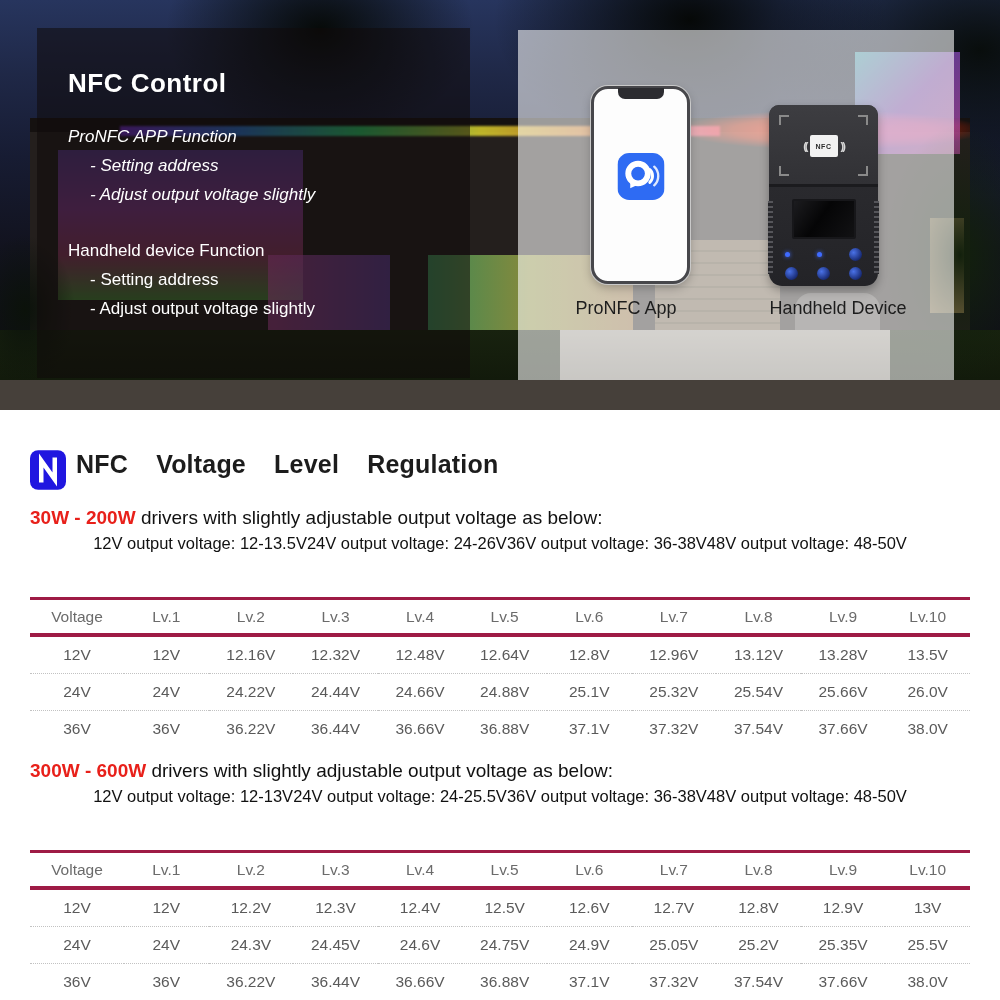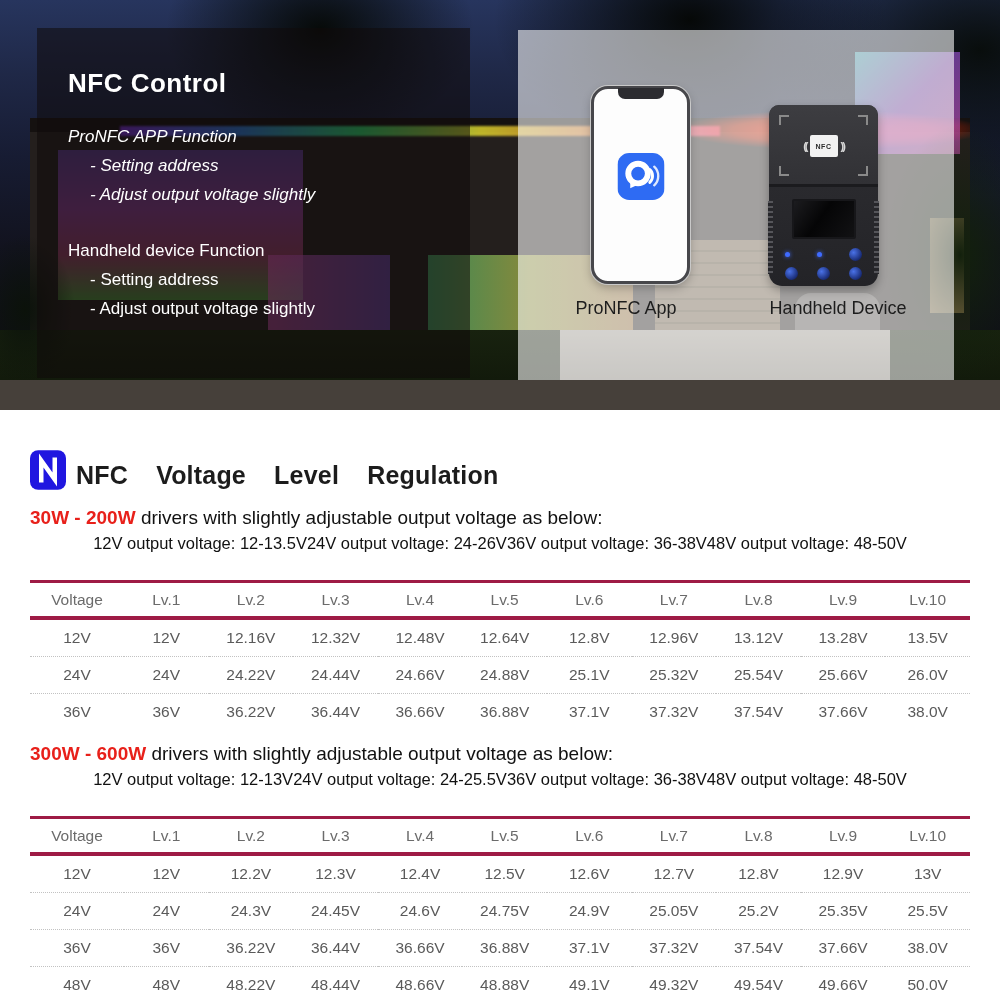--- a/index.html
+++ b/index.html
@@ -96,31 +96,31 @@
   .led { width:5px; height:5px; border-radius:50%; background:#3f6bff;
     box-shadow:0 0 4px #3f6bff; }
   .dev-btn { width:13px; height:13px; border-radius:50%;
     background:radial-gradient(circle at 35% 35%, #4a72e8, #16276e 75%); }
   .rib { position:absolute; top:96px; bottom:12px; width:5px;
     background:repeating-linear-gradient(180deg,#55555a 0 2px,#26262a 2px 5px); }
   .rib-l { left:-1px; } .rib-r { right:-1px; }
 
   
   .content { padding:0 30px; }
-  .section-head { display:flex; align-items:flex-end; margin-top:40px; }
+  .section-head { display:flex; align-items:flex-start; margin-top:40px; }
   .nmark { width:36px; height:40px; flex:0 0 auto; }
   .section-title { margin-left:10px; font-size:25px; font-weight:bold; color:#1c1c1c;
     word-spacing:21px; letter-spacing:.2px; }
 
   .range-line { margin-top:17px; font-size:19px; color:#111; }
   .range-red { color:#e8201a; font-weight:bold; }
   .spec-line { display:flex; justify-content:center; margin-top:5px;
     font-size:16.5px; color:#111; }
 
-  table.volt { width:940px; margin-top:27px; border-collapse:collapse; table-layout:fixed;
+  table.volt { width:940px; margin-top:44px; border-collapse:collapse; table-layout:fixed;
     border-top:3px solid #9e1b45; }
   table.volt thead th { font-weight:normal; font-size:15.5px; color:#6b6b6b;
     padding:8px 0 7px; text-align:center; border-bottom:4px solid #9e1b45; }
   table.volt td { font-size:15.5px; color:#5a5a5a; text-align:center; padding:9px 0; }
   table.volt tbody tr:not(:last-child) td { border-bottom:1px dotted #c2c2c2; }
   table.volt th:first-child, table.volt td:first-child { width:10%; }
   .t2 { margin-top:15px; }
   .r2 { margin-top:13px; }
 </style>
 </head>

